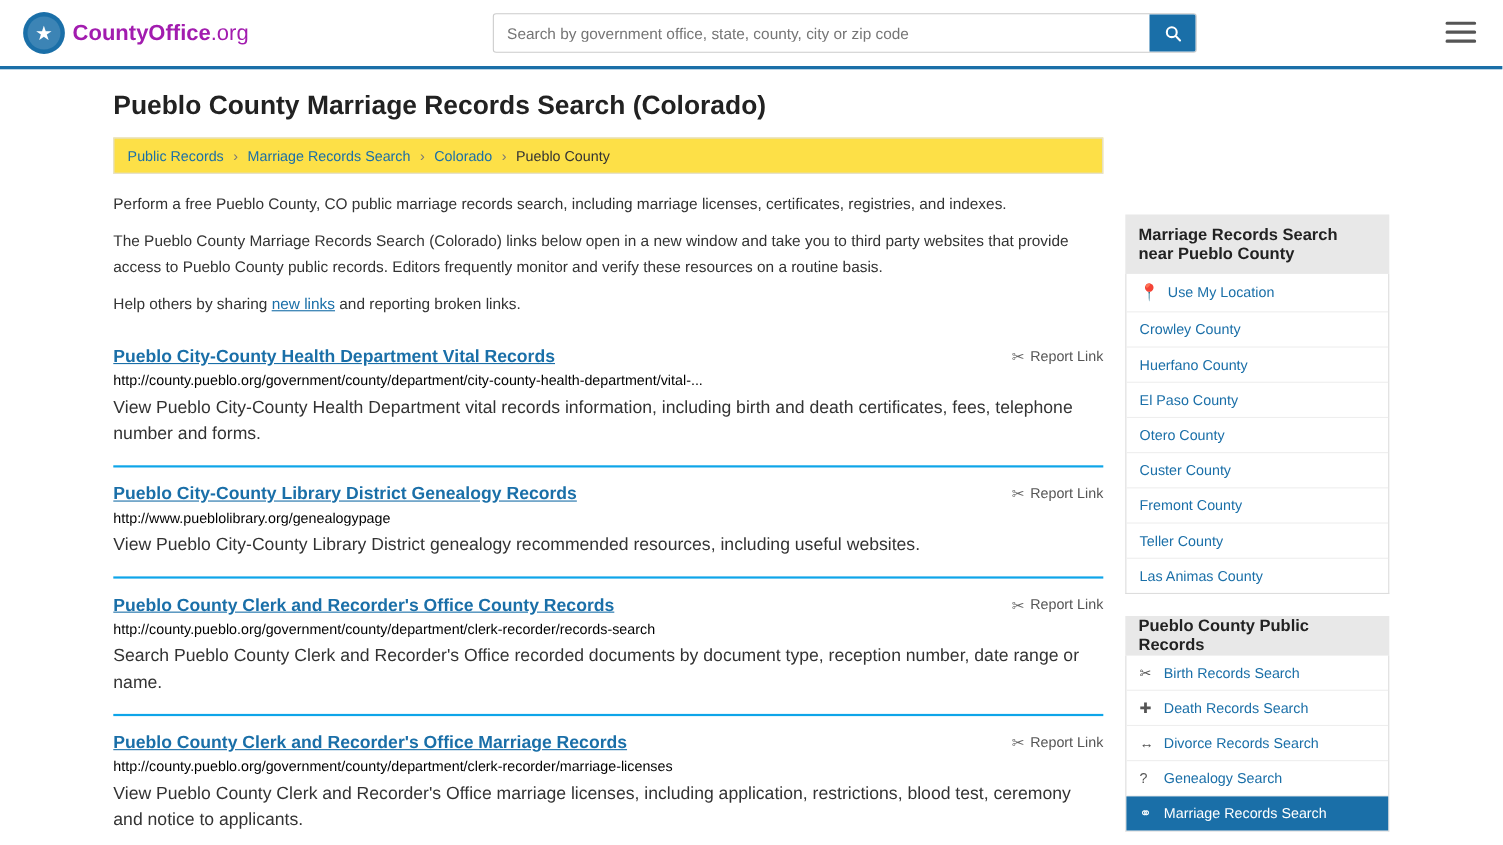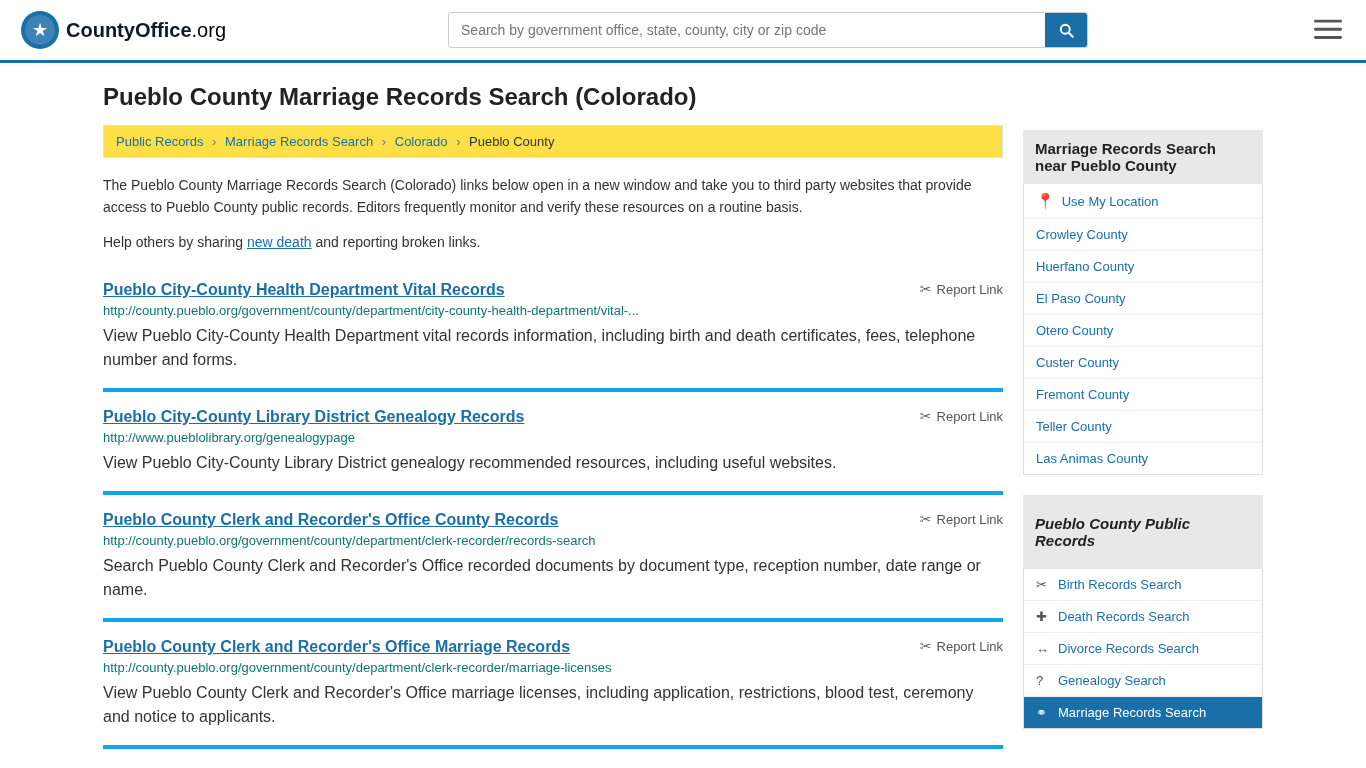--- a/index.html
+++ b/index.html
@@ -110,21 +110,21 @@
       margin-bottom: 12px;
       color: #333;
     }
     .desc-text a {
       color: #1a6fa8;
       text-decoration: underline;
     }
 
     
     .result-entry {
-      border-bottom: 4px solid #0ea5e9;
+      border-bottom: 2px solid #0ea5e9;
       padding: 16px 0;
     }
     .result-header {
       display: flex;
       justify-content: space-between;
       align-items: flex-start;
       margin-bottom: 4px;
     }
     .result-title {
       font-size: 16px;
@@ -137,21 +137,21 @@
       display: flex;
       align-items: center;
       gap: 5px;
       color: #555;
       font-size: 13px;
       cursor: pointer;
       white-space: nowrap;
       flex-shrink: 0;
     }
     .result-url {
-      color: #0f766e;
+      color: #000000;
       font-size: 13px;
       margin-bottom: 6px;
       white-space: nowrap;
       overflow: hidden;
       text-overflow: ellipsis;
       max-width: 700px;
     }
     .result-desc {
       font-size: 16px;
       color: #333;
@@ -195,25 +195,24 @@
 
     
     .loc-icon {
       color: #d44;
       font-size: 15px;
     }
 
     
     .pub-records-heading {
       background: #e8e8e8;
-      padding: 20px 12px;
+      padding: 1px 12px;
       font-size: 15px;
       font-weight: bold;
       color: #222;
-      font-style: italic;
     }
     .pub-records-list {
       list-style: none;
       border: 1px solid #ddd;
       border-top: none;
     }
     .pub-records-list li {
       border-bottom: 1px solid #eee;
     }
     .pub-records-list li:last-child { border-bottom: none; }
@@ -251,21 +250,21 @@
 <div id="header">
   <div id="logo-area">
 
     <svg id="logo-icon" viewBox="0 0 40 40" xmlns="http://www.w3.org/2000/svg">
       <circle cx="20" cy="20" r="19" fill="#1a6fa8"></circle>
       <circle cx="20" cy="20" r="15" fill="#fff" opacity="0.15"></circle>
 
       <text x="20" y="26" text-anchor="middle" font-size="18" fill="#fff" font-family="Arial">★</text>
     </svg>
     <span id="logo-text">
-      <span style="color:#0f172a;font-weight:bold;">CountyOffice</span><span style="color:#000000;font-weight:normal;">.org</span>
+      <span style="color:#a21caf;font-weight:bold;">CountyOffice</span><span style="color:#a21caf;font-weight:normal;">.org</span>
     </span>
   </div>
   <div id="search-area">
     <input id="search-input" type="text" placeholder="Search by government office, state, county, city or zip code" style="">
     <button id="search-button">
       <svg width="18" height="18" viewBox="0 0 24 24">
           <path d="M21 21l-4.35-4.35M17 11A6 6 0 1 1 5 11a6 6 0 0 1 12 0z" stroke="#fff" stroke-width="2.5" fill="none" stroke-linecap="round"></path>
         </svg>
     </button>
   </div>
@@ -286,23 +285,24 @@
     <div id="breadcrumb">
       <a href="#">Public Records</a>
       <span class="breadcrumb-sep">›</span>
       <a href="#">Marriage Records Search</a>
       <span class="breadcrumb-sep">›</span>
       <a href="#">Colorado</a>
       <span class="breadcrumb-sep">›</span>
       <span>Pueblo County</span>
     </div>
 
+    <p class="desc-text">Perform a free Pueblo County, CO public marriage records search, including marriage licenses, certificates, registries, and indexes.</p>
     <p class="desc-text">The Pueblo County Marriage Records Search (Colorado) links below open in a new window and take you to third party websites that provide access to Pueblo County public records. Editors frequently monitor and verify these resources on a routine basis.</p>
     <p class="desc-text">
-      Help others by sharing <a href="#">new death</a> and reporting broken links.
+      Help others by sharing <a href="#">new links</a> and reporting broken links.
     </p>
 
     <div id="results-list">
 
       <div class="result-entry">
         <div class="result-header">
           <span class="result-title">Pueblo City-County Health Department Vital Records</span>
           <span class="report-link">
             <span class="report-icon">✂</span>
             <span>Report Link</span>

